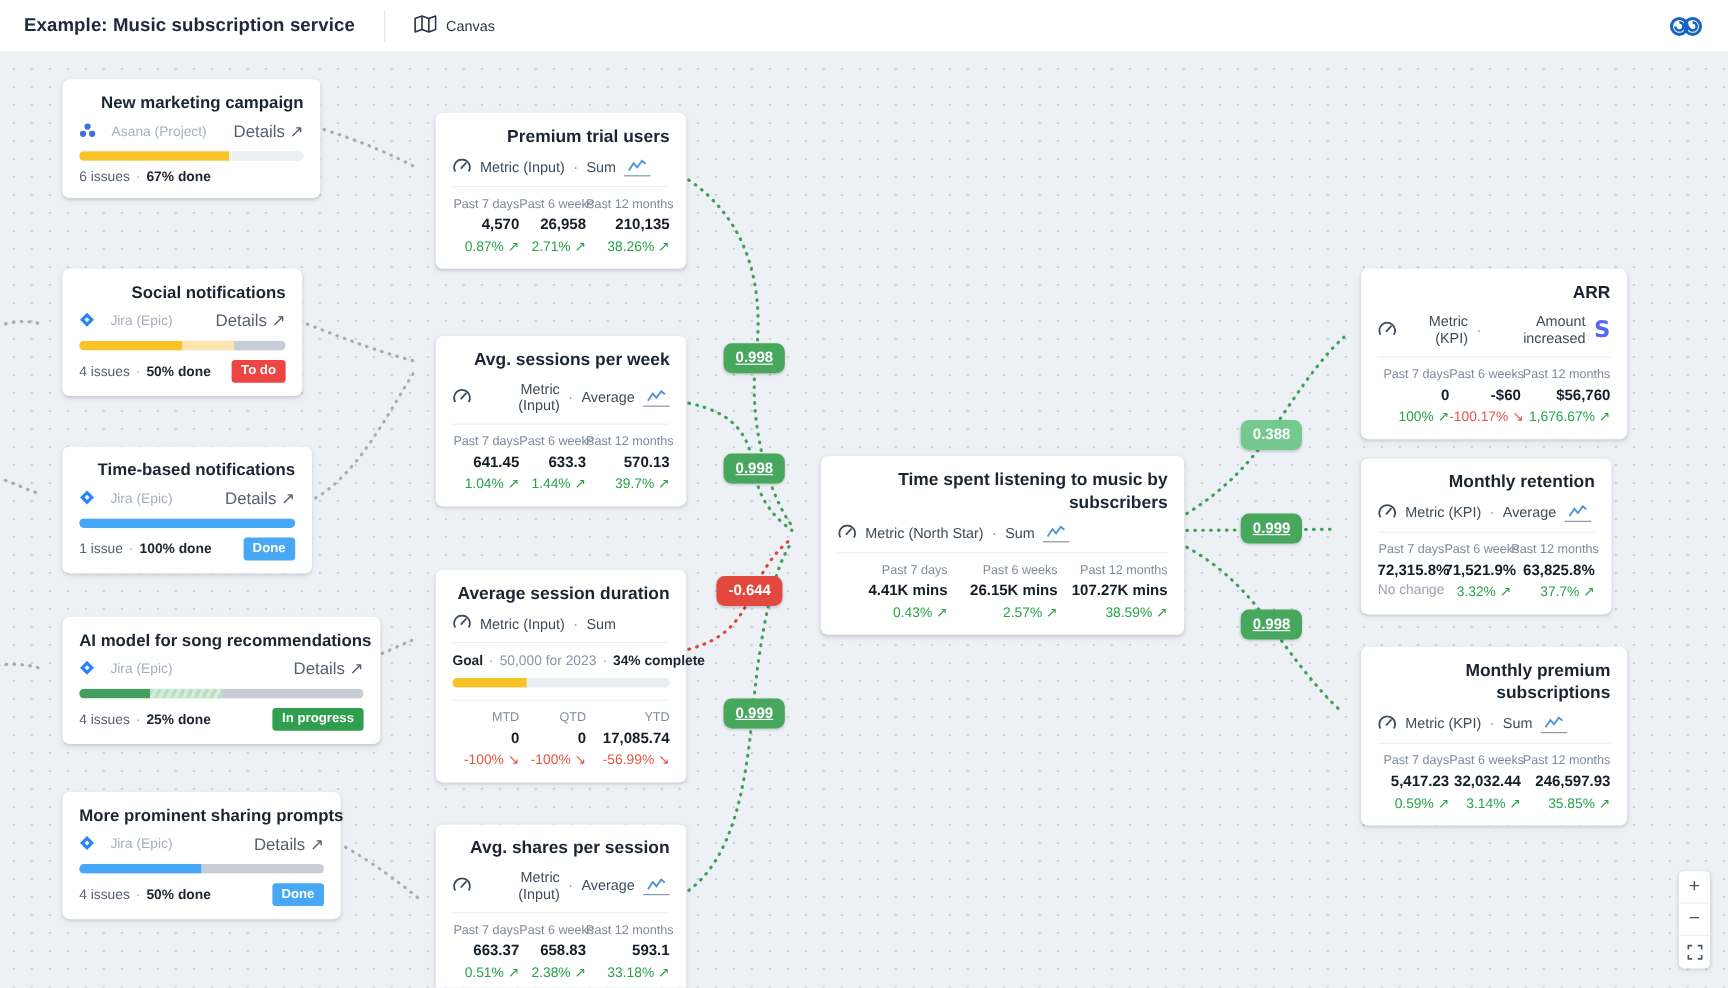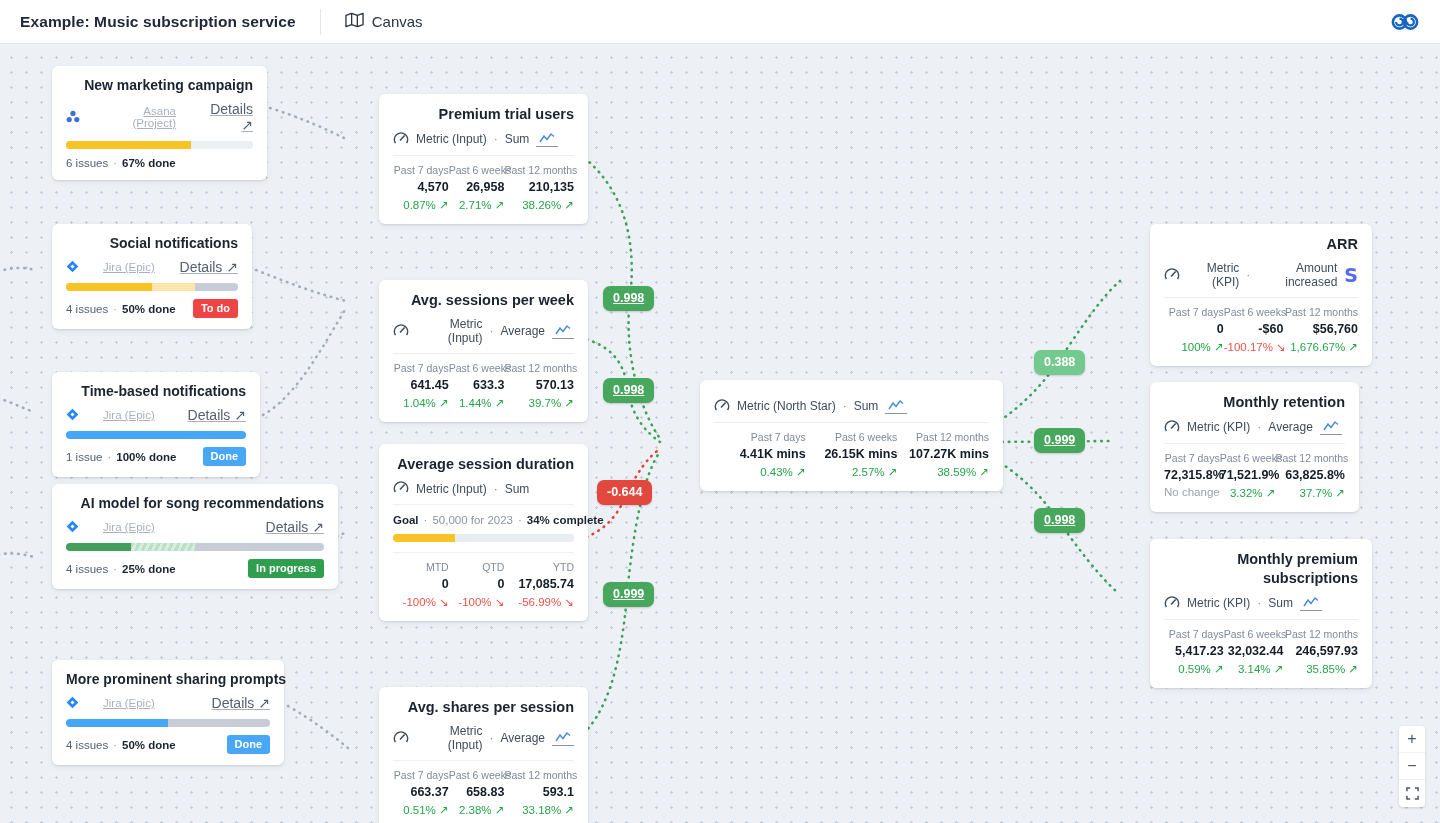--- a/index.html
+++ b/index.html
@@ -2,52 +2,52 @@
 <html><head>
 <meta charset="utf-8">
 <style>
   * { margin:0; padding:0; box-sizing:border-box; }
   html,body { width:1440px; height:823px; font-family:"Liberation Sans","DejaVu Sans",sans-serif; background:#edf1f5; overflow:hidden; }
 
   
   .header { position:relative; height:44px; background:#ffffff; border-bottom:1px solid #e7eaee; display:flex; align-items:center; padding:0 20px; z-index:20; }
   .header .app-title { font-size:15.5px; font-weight:600; color:#20293a; letter-spacing:.1px; }
   .header .h-divider { width:1px; height:26px; background:#e2e6eb; margin:0 24px; }
-  .header .nav-item { display:flex; align-items:center; gap:8px; font-size:15px; color:#2a3442; font-weight:500; cursor:pointer; }
+  .header .nav-item { display:flex; align-items:center; gap:8px; font-size:12px; color:#2a3442; font-weight:500; cursor:pointer; }
   .header .logo { margin-left:auto; display:flex; align-items:center; }
 
   
   .canvas { position:relative; width:1440px; height:779px;
     background-color:#edf1f5;
     background-image:radial-gradient(#c6cdd6 1.1px, transparent 1.1px);
     background-size:15px 15px; background-position:4px 6px; }
   svg.edges { position:absolute; left:0; top:0; width:1440px; height:779px; pointer-events:none; }
   svg.edges path { fill:none; stroke-width:2.6; stroke-linecap:round; }
   .e-gray  { stroke:#a6adb7; stroke-dasharray:0.6 6; }
   .e-green { stroke:#3da25b; stroke-dasharray:0.6 6; }
   .e-red   { stroke:#df4438; stroke-dasharray:0.6 6; }
 
   
   .card { position:absolute; background:#fff; border-radius:6px;
     box-shadow:0 1px 2px rgba(16,24,40,.10), 0 2px 6px rgba(16,24,40,.06); cursor:pointer;text-align:right; }
 
   
   .wcard { padding:10px 14px 11px; }
   .wcard .title { font-size:14px; font-weight:700; color:#1b2431; line-height:18px; white-space:nowrap; }
-  .src-row { display:flex; align-items:center; gap:24px; margin-top:7px; font-size:11.5px; color:#a7b0bf;text-decoration:underline; }
+  .src-row { display:flex; align-items:center; gap:13px; margin-top:7px; font-size:11.5px; color:#a7b0bf; }
   .src-row .details { margin-left:auto; color:#545f74; font-size:14px; cursor:pointer; }
   .pbar { display:flex; height:8px; border-radius:4px; overflow:hidden; margin-top:8px; background:#edf0f3; }
   .pbar div { height:100%; }
   .foot { display:flex; align-items:center; gap:5px; margin-top:8px; font-size:11.5px; color:#545f74; }
   .foot .done { font-weight:700; color:#1b2431; }
   .foot .sep { color:#9aa3b1; }
   .badge { margin-left:auto; color:#fff; font-weight:700; font-size:11px; line-height:1; padding:4px 8px; border-radius:3px; }
 
   
-  .mcard { padding:11px 14px 12px;margin-left:16px; }
+  .mcard { padding:11px 14px 12px; }
   .mcard .title { font-size:14.5px; font-weight:700; color:#1b2431; line-height:19px; }
   .type-row { display:flex; align-items:center; gap:7px; margin-top:7px; padding-bottom:8px; border-bottom:1px solid #edf0f3; font-size:12px; color:#3e4c59; }
   .type-row .sep { color:#7f8a9b; }
   .chart-btn { display:inline-flex; border-bottom:1px solid #8a94a6; padding:1px 2px 2px; cursor:pointer; }
   .stripe-s { margin-left:auto; font-size:19px; font-weight:800; color:#5469f0; line-height:1; font-family:"DejaVu Sans",sans-serif; }
   .cols { display:flex; margin-top:8px; }
   .col { flex:1 1 0; min-width:0; }
   .col.wide { flex:1.25 1 0; }
   .col .lab { font-size:10.5px; color:#7f8a9b; margin-bottom:4px; white-space:nowrap; }
   .col .val { font-size:12.5px; font-weight:700; color:#141d28; margin-bottom:4px; white-space:nowrap; }
@@ -186,21 +186,21 @@
         <div style="width: 100%; background: rgb(70, 166, 248);"></div>
       </div>
     <div class="foot">
       <span>1 issue</span>
       <span class="sep">·</span>
       <span class="done">100% done</span>
       <span class="badge" style="background:#49a8f5">Done</span>
     </div>
   </div>
 
-  <div class="card wcard" style="left:52px;top:440px;width:286px">
+  <div class="card wcard" style="left:52px;top:470px;width:265px">
     <div class="title">AI model for song recommendations</div>
     <div class="src-row">
       <span><svg width="13" height="13" viewBox="0 0 16 16">
             <path d="M8 0.8 L15.2 8 L8 15.2 L0.8 8 Z" fill="#2684ff"></path>
             <path d="M8 5.4 L10.6 8 L8 10.6 L5.4 8 Z" fill="#fff"></path>
           </svg></span>
       <span>Jira (Epic)</span>
       <span class="details">Details ↗</span>
     </div>
     <div class="pbar">
@@ -301,21 +301,21 @@
           <div class="chg up">1.44% ↗</div>
         </div>
       <div class="col wide">
           <div class="lab">Past 12 months</div>
           <div class="val">570.13</div>
           <div class="chg up">39.7% ↗</div>
         </div>
     </div>
   </div>
 
-  <div class="card mcard" style="left:363px;top:400px;width:209px">
+  <div class="card mcard" style="left:363px;top:431px;width:209px">
     <div class="title">Average session duration</div>
     <div class="type-row">
       <span><svg width="16" height="12" viewBox="0 0 16 12">
             <path d="M2.4 11 A6.6 6.6 0 1 1 13.6 11" fill="none" stroke="#3e4c59" stroke-width="1.5"></path>
             <line x1="7" y1="8.6" x2="11.6" y2="3.4" stroke="#3e4c59" stroke-width="1.5"></line>
           </svg></span>
       <span>Metric (Input)</span>
       <span class="sep">·</span>
       <span>Sum</span>
     </div>
@@ -379,20 +379,21 @@
         </div>
       <div class="col wide">
           <div class="lab">Past 12 months</div>
           <div class="val">593.1</div>
           <div class="chg up">33.18% ↗</div>
         </div>
     </div>
   </div>
 
   <div class="card mcard" style="left:684px;top:336px;width:303px">
+    <div class="title">Time spent listening to music by subscribers</div>
     <div class="type-row">
       <span><svg width="16" height="12" viewBox="0 0 16 12">
             <path d="M2.4 11 A6.6 6.6 0 1 1 13.6 11" fill="none" stroke="#3e4c59" stroke-width="1.5"></path>
             <line x1="7" y1="8.6" x2="11.6" y2="3.4" stroke="#3e4c59" stroke-width="1.5"></line>
           </svg></span>
       <span>Metric (North Star)</span>
       <span class="sep">·</span>
       <span>Sum</span>
       <span class="chart-btn">
           <svg width="18" height="12" viewBox="0 0 18 12">

